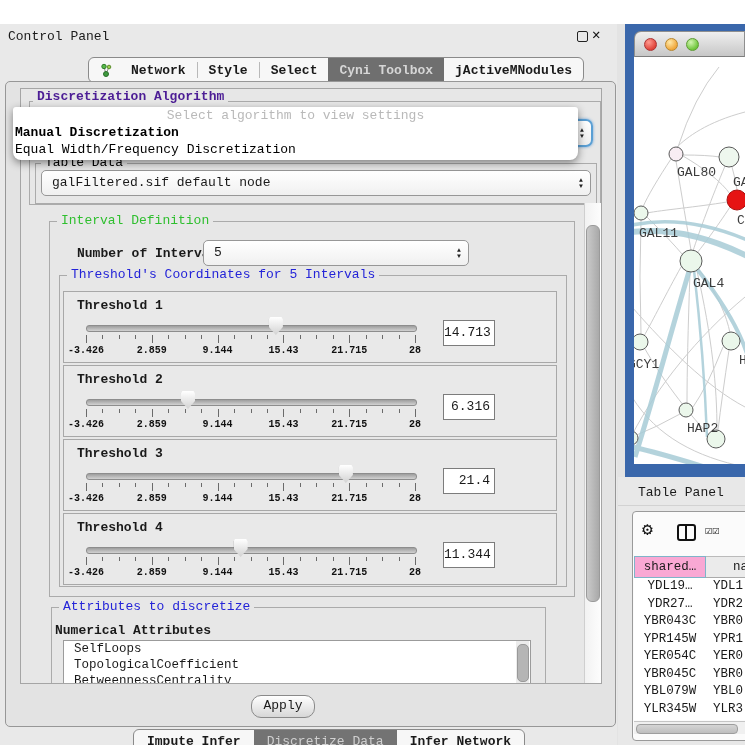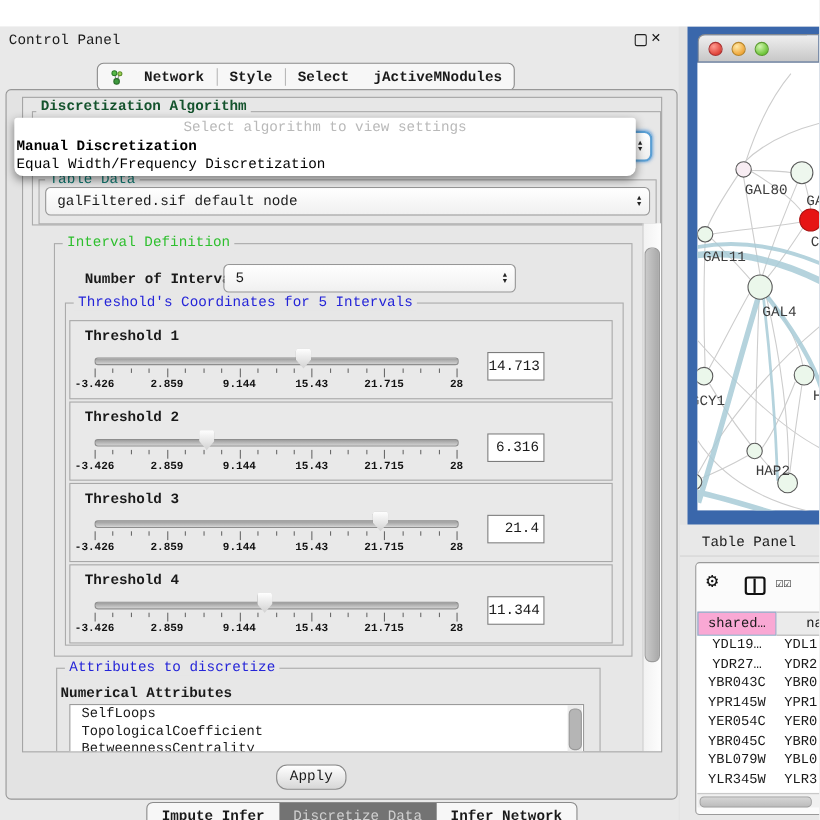--- a/index.html
+++ b/index.html
@@ -20,25 +20,25 @@
   .tab-sep{width:1px;background:#b9b9b9;margin:4px 0;}
 
   
   #outer-panel{left:5px;top:57px;width:609px;height:644px;background:#e3e3e3;border:1px solid #979797;border-radius:5px;}
   #scrollpane{left:14px;top:6px;width:580px;height:594px;background:#e7e7e7;border:1px solid #a5a5a5;overflow:hidden;}
 
   .group{position:absolute;border:1px solid #ababab;}
   .group-title{position:absolute;background:#e7e7e7;padding:0 4px;white-space:nowrap;z-index:2;}
 
   #g-disc{left:8px;top:12px;width:570px;height:102px;}
-  #g-disc-title{left:12px;top:0;font-weight:bold;color:#14532d;}
+  #g-disc-title{left:12px;top:0;font-weight:bold;color:#4c1d95;}
   #algo-combo{left:10px;top:30px;width:558px;height:24px;background:linear-gradient(#ffffff,#eeeeee);
               border:2px solid #5a9fd4;border-radius:7px;box-shadow:0 0 3px rgba(74,144,212,.8);}
   #g-tdata{left:14px;top:74px;width:560px;height:39px;}
-  #g-tdata-title{left:20px;top:66px;color:#0f766e;}
+  #g-tdata-title{left:20px;top:66px;color:#000000;}
   .combo{position:absolute;background:linear-gradient(#ffffff,#f0f0f0);border:1px solid #979797;border-radius:5px;}
   .combo .val{position:absolute;left:10px;top:4px;}
   .stepper{position:absolute;right:7px;top:50%;transform:translateY(-50%);display:flex;flex-direction:column;
            align-items:center;font-size:6.5px;line-height:5.5px;color:#222;}
   #tdata-combo{left:20px;top:81px;width:548px;height:24px;}
 
   #g-interval{left:28px;top:132px;width:524px;height:374px;}
   #g-interval-title{left:36px;top:124px;color:#2ebf2e;}
   #numint-label{left:56px;top:157px;font-weight:bold;}
   #numint-combo{left:182px;top:151px;width:264px;height:24px;}
@@ -139,20 +139,23 @@
         </svg>
         <span>Network</span>
       </div>
       <span class="tab-sep"></span>
       <div class="tab">
         <span>Style</span>
       </div>
       <span class="tab-sep"></span>
       <div class="tab">
         <span>Select</span>
+      </div>
+      <div class="tab selected">
+        <span>Cyni Toolbox</span>
       </div>
       <div class="tab">
         <span>jActiveMNodules</span>
       </div>
     </div>
 
   <div class="abs" id="outer-panel">
     <div class="abs" id="scrollpane">
 
       <div class="group" id="g-disc"></div>

